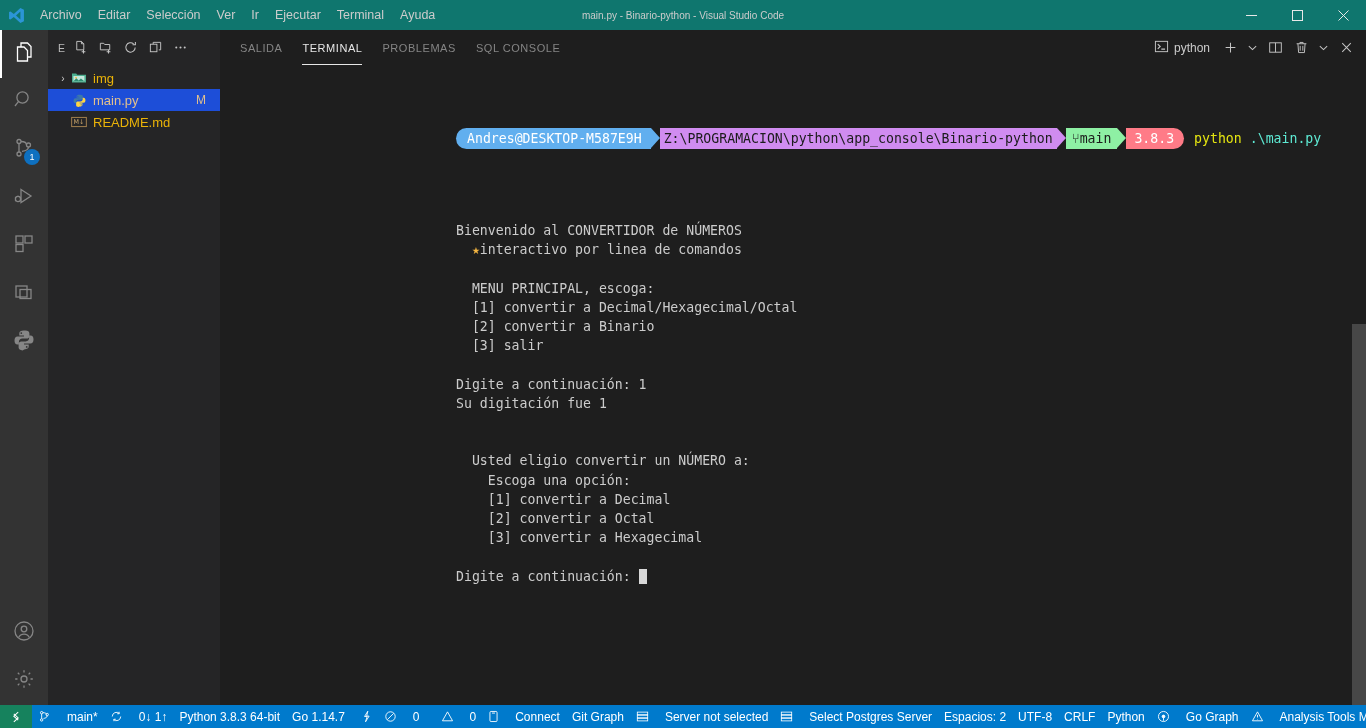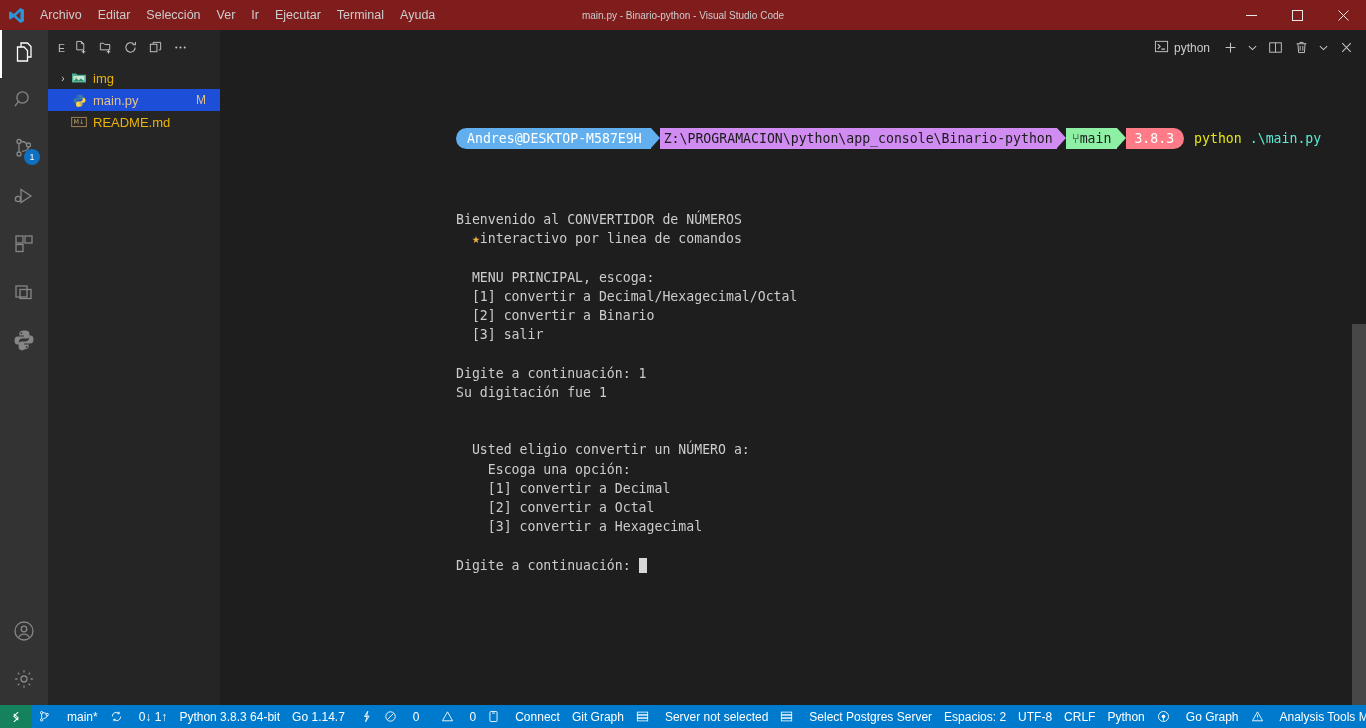--- a/index.html
+++ b/index.html
@@ -19,21 +19,21 @@
     height: 728px;
     position: relative;
     display: flex;
     flex-direction: column;
     background: #1e1e1e;
   }
 
   
   .titlebar {
     height: 30px;
-    background: #7f1d1d;
+    background: #0f766e;
     display: flex;
     align-items: center;
     flex: 0 0 30px;
     color: #cccccc;
     font-size: 12px;
     position: relative;
   }
   .vscode-logo {
     width: 32px;
     height: 30px;
@@ -276,21 +276,21 @@
     white-space: pre;
     padding-top: 2px;
     margin-left: -236px;
     padding-left: 236px;
   }
   .term-line { height: 19.2px; }
   .prompt-line {
     height: 27px;
     display: flex;
     align-items: center;
-    margin-bottom: 1px;
+    margin-bottom: 12px;
   }
   .seg {
     display: inline-flex;
     align-items: center;
     height: 21px;
     font-family: "DejaVu Sans Mono", "Liberation Mono", monospace;
     font-size: 13.2px;
   }
   .seg-user {
     background: #61afef;
@@ -572,20 +572,26 @@
             </svg>
           </span>
           <span class="tree-label folder">README.md</span>
         </div>
       </div>
     </div>
 
     <div class="workarea">
 
       <div class="panel-header">
+        <div class="panel-tabs">
+          <div class="panel-tab">SALIDA</div>
+          <div class="panel-tab active">TERMINAL</div>
+          <div class="panel-tab">PROBLEMAS</div>
+          <div class="panel-tab">SQL CONSOLE</div>
+        </div>
         <div class="panel-actions">
           <div class="term-select">
             <span>
               <svg width="15" height="15" viewBox="0 0 16 16" fill="none" stroke="#c5c5c5" stroke-width="1">
                 <rect x="1.5" y="2.5" width="13" height="11"></rect>
                 <path d="M4 5.5L6.6 8 4 10.5M7.8 10.8h4" stroke-width="1.2"></path>
               </svg>
             </span>
             <span>python</span>
           </div>

